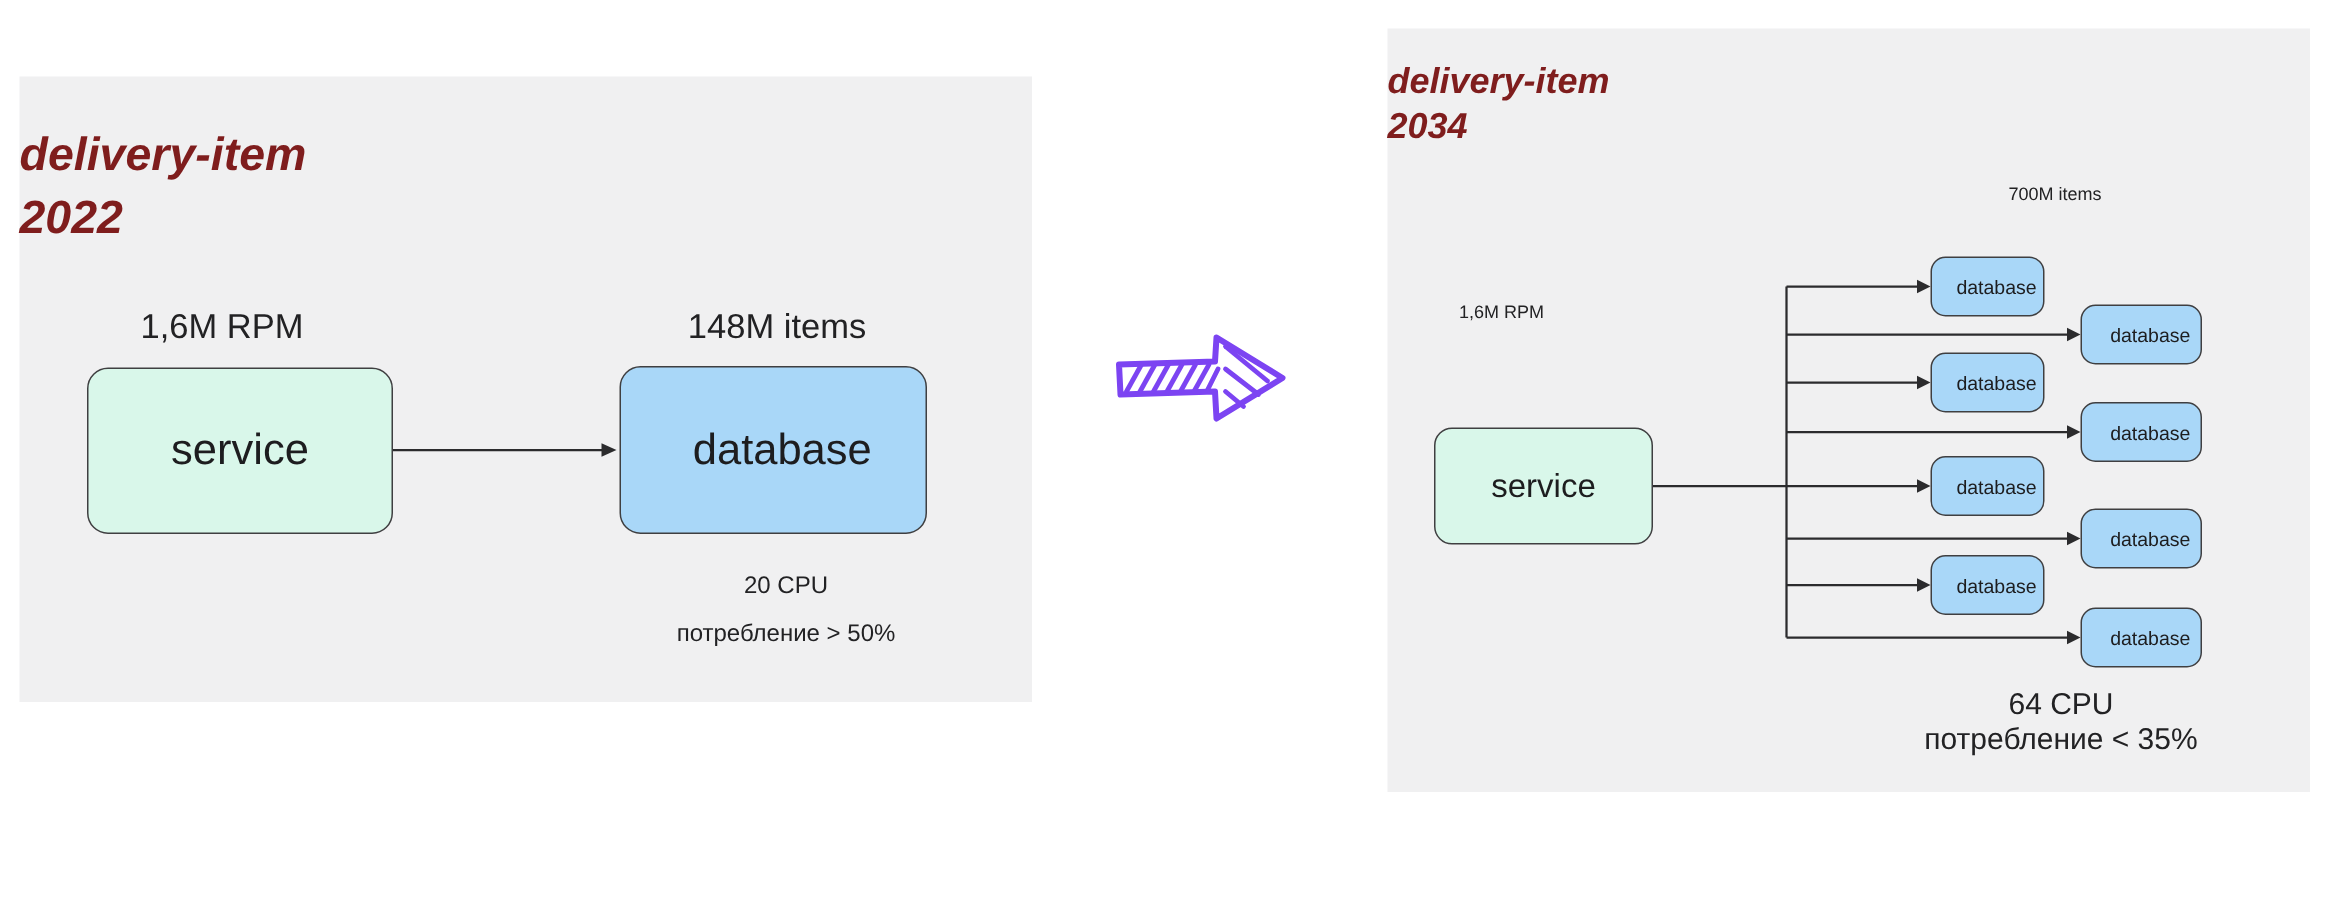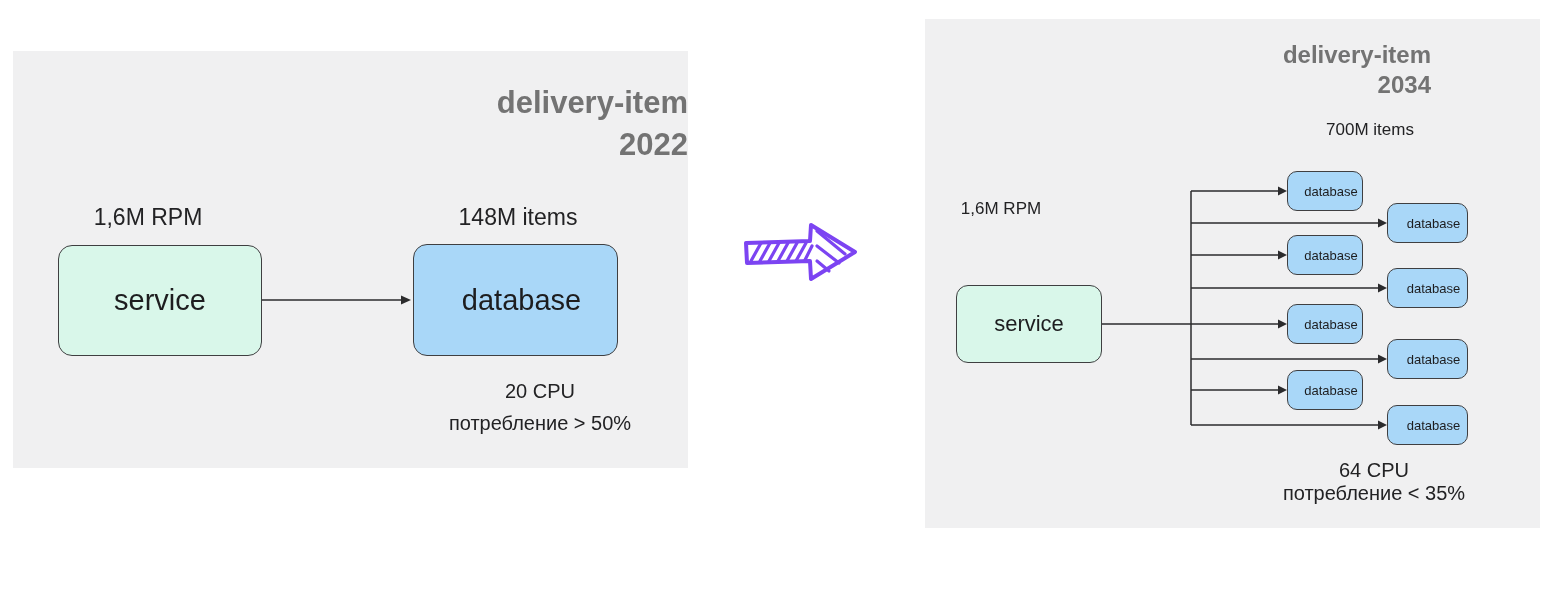--- a/index.html
+++ b/index.html
@@ -16,29 +16,30 @@
     position: absolute;
     background: #f0f0f1;
   }
   .panel-before { left: 13px; top: 51px; width: 675px; height: 417px; }
   .panel-after  { left: 925px; top: 19px; width: 615px; height: 509px; }
 
   .abs { position: absolute; }
 
   .diagram-title {
     font-weight: 700;
-    color: #737373;
-    text-align: right;
+    color: #7f1d1d;
+    text-align: left;
+    font-style: italic;
   }
   .title-before { left: 0; top: 31px; width: 675px; font-size: 31px; line-height: 42px; }
   .title-after  { left: 0; top: 21px; width: 506px; font-size: 24px; line-height: 30px; }
 
   .metric-label { color: #222224; white-space: nowrap; text-align: center; }
   .metric-lg { font-size: 23px; line-height: 28px; }
-  .metric-sm { font-size: 17px; line-height: 21px; }
+  .metric-sm { font-size: 12px; line-height: 21px; }
 
   .node {
     position: absolute;
     border: 1.5px solid #3f3f41;
     display: flex;
     align-items: center;
     justify-content: center;
     color: #1d1d1f;
   }
   .node-service { background: #d9f7ea; }
@@ -50,21 +51,21 @@
 
   .db-sm {
     width: 76px; height: 40px;
     border-radius: 10px;
     font-size: 13px;
     border-width: 1.4px;
   }
   .db-sm-right { width: 81px; }
 
   .caption { color: #222224; text-align: center; }
-  .caption-before { left: 362px; top: 324px; width: 330px; font-size: 20px; line-height: 32px; }
+  .caption-before { left: 346px; top: 324px; width: 330px; font-size: 16px; line-height: 32px; }
   .caption-after  { left: 324px; top: 440px; width: 250px; font-size: 20px; line-height: 23px; }
 
   .connector-svg { position: absolute; left: 0; top: 0; pointer-events: none; }
   .connector-svg line, .connector-svg path {
     stroke: #2b2b2d; stroke-width: 1.5px; fill: none;
   }
   .connector-svg polygon { fill: #2b2b2d; }
 
   .sketch-arrow { position: absolute; left: 738px; top: 218px; }
   .sketch-arrow path, .sketch-arrow line {

